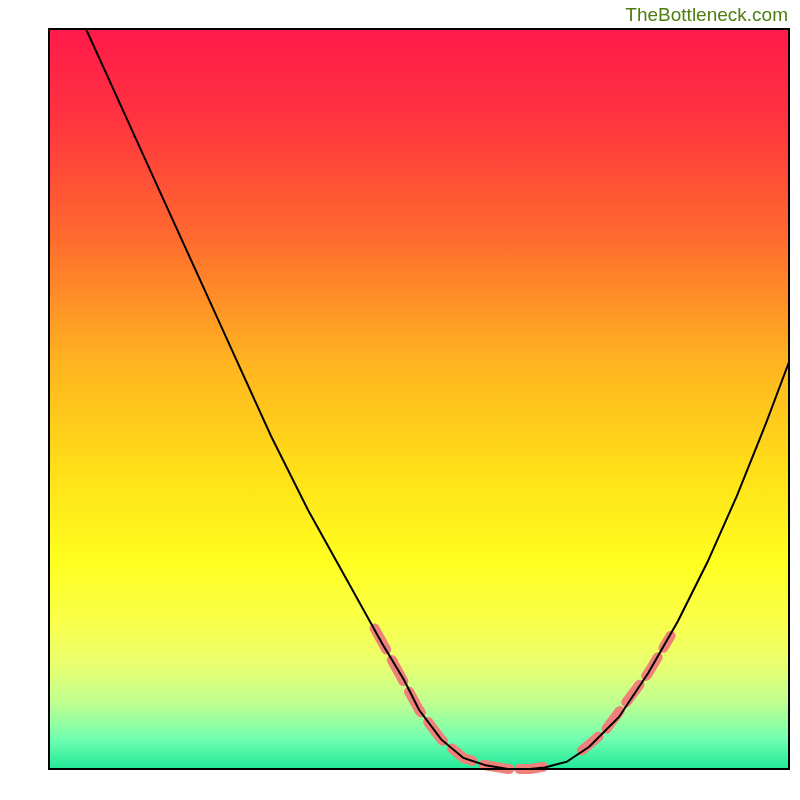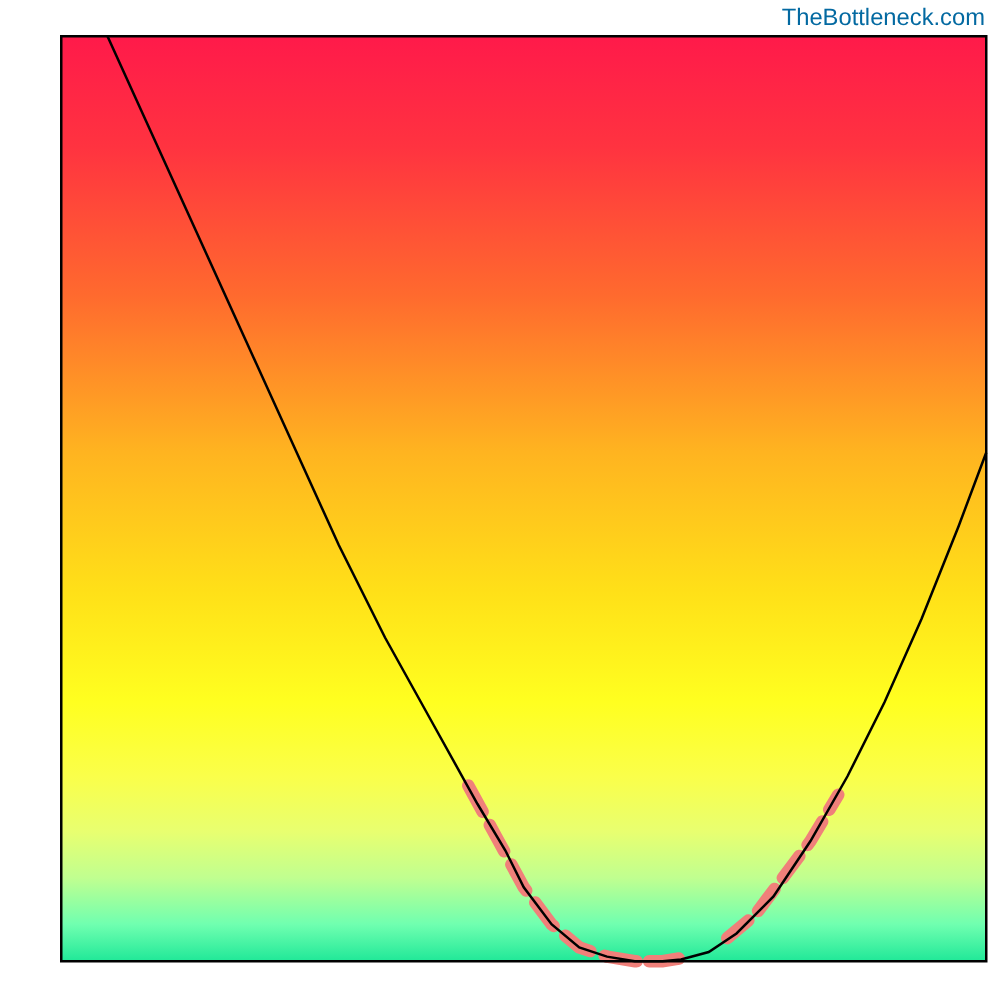--- a/index.html
+++ b/index.html
@@ -10,21 +10,21 @@
   }
   .chart-container {
     width: 800px;
     height: 800px;
     position: relative;
   }
   .watermark {
     position: absolute;
     top: 4px;
     right: 12px;
-    color: #0369a1;
+    color: #4d7c0f;
     font-size: 19px;
     font-family: Arial, sans-serif;
     z-index: 10;
   }
   svg {
     display: block;
   }
 </style>
 </head>
 <body>

